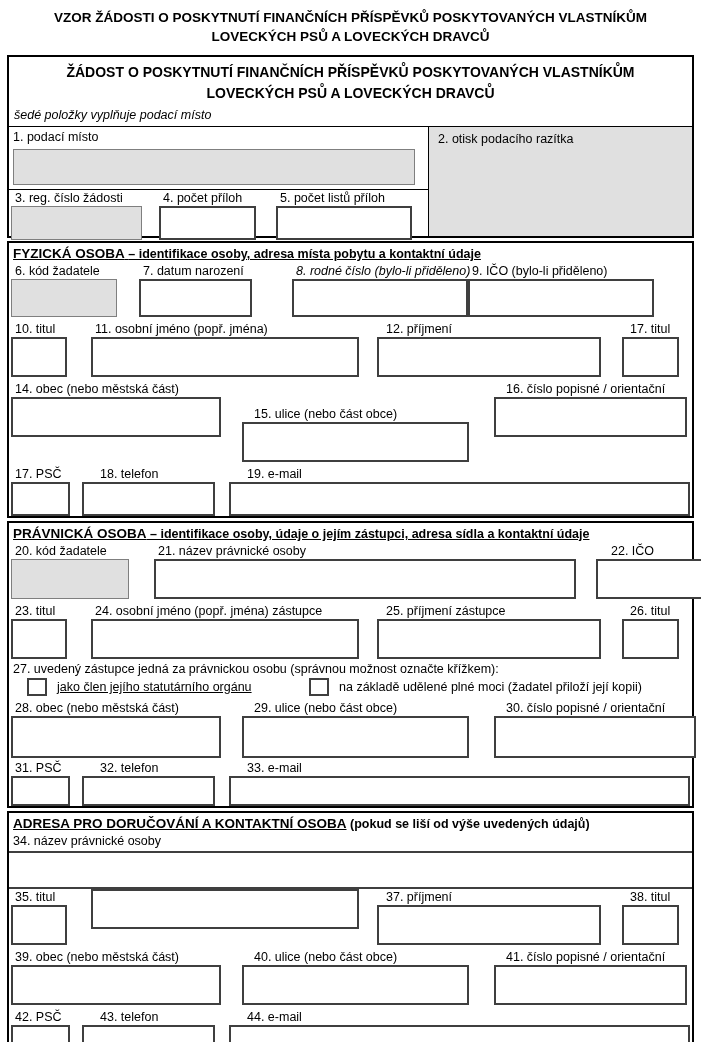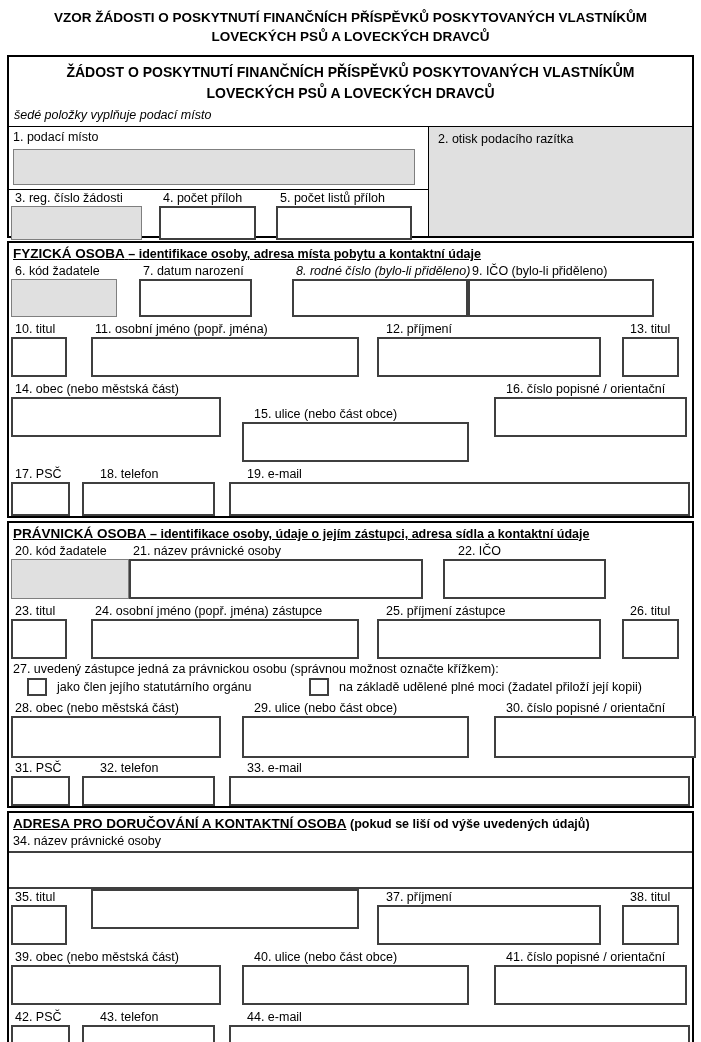--- a/index.html
+++ b/index.html
@@ -105,21 +105,21 @@
       </div>
       <div class="cell" style="margin-left:24px;width:268px;">
         <div class="flabel">11. osobní jméno (popř. jména)</div>
         <div class="finput h40"></div>
       </div>
       <div class="cell" style="margin-left:18px;width:224px;">
         <div class="flabel" style="padding-left:9px;">12. příjmení</div>
         <div class="finput h40"></div>
       </div>
       <div class="cell" style="margin-left:21px;width:57px;">
-        <div class="flabel" style="padding-left:8px;">13. titul</div>
+        <div class="flabel" style="padding-left:8px;">17. titul</div>
         <div class="finput h40"></div>
       </div>
     </div>
     <div class="frow mt4">
       <div class="cell" style="margin-left:2px;width:210px;">
         <div class="flabel">14. obec (nebo městská část)</div>
         <div class="finput h40"></div>
       </div>
       <div class="cell" style="margin-left:21px;width:227px;">
         <div class="flabel" style="padding-left:12px;margin-top:25px;">15. ulice (nebo část obce)</div>
@@ -148,21 +148,21 @@
 
   <div class="box gap3">
     <div class="sechead">
       <span class="u"><span class="secname">PRÁVNICKÁ OSOBA</span> <span>– identifikace osoby, údaje o jejím zástupci, adresa sídla a kontaktní údaje</span></span>
     </div>
     <div class="frow">
       <div class="cell" style="margin-left:2px;width:118px;">
         <div class="flabel">20. kód žadatele</div>
         <div class="finput grey h40"></div>
       </div>
-      <div class="cell" style="width:294px;">
+      <div class="cell" style="margin-left:25px;width:422px;">
         <div class="flabel">21. název právnické osoby</div>
         <div class="finput h40"></div>
       </div>
       <div class="cell" style="margin-left:20px;width:163px;">
         <div class="flabel" style="padding-left:15px;">22. IČO</div>
         <div class="finput h40"></div>
       </div>
     </div>
     <div class="frow mt4">
       <div class="cell" style="margin-left:2px;width:56px;">
@@ -178,21 +178,21 @@
         <div class="finput h40"></div>
       </div>
       <div class="cell" style="margin-left:21px;width:57px;">
         <div class="flabel" style="padding-left:8px;">26. titul</div>
         <div class="finput h40"></div>
       </div>
     </div>
     <div class="flabel mt2">27. uvedený zástupce jedná za právnickou osobu (správnou možnost označte křížkem):</div>
     <div class="cbrow">
       <div class="cbox" style="margin-left:18px;"></div>
-      <div class="cblabel" style="width:252px;">jako člen jejího statutárního orgánu</div>
+      <div class="cblabel" style="width:252px;text-decoration:underline;">jako člen jejího statutárního orgánu</div>
       <div class="cbox"></div>
       <div class="cblabel">na základě udělené plné moci (žadatel přiloží její kopii)</div>
     </div>
     <div class="frow">
       <div class="cell" style="margin-left:2px;width:210px;">
         <div class="flabel">28. obec (nebo městská část)</div>
         <div class="finput h42"></div>
       </div>
       <div class="cell" style="margin-left:21px;width:227px;">
         <div class="flabel" style="padding-left:12px;">29. ulice (nebo část obce)</div>

